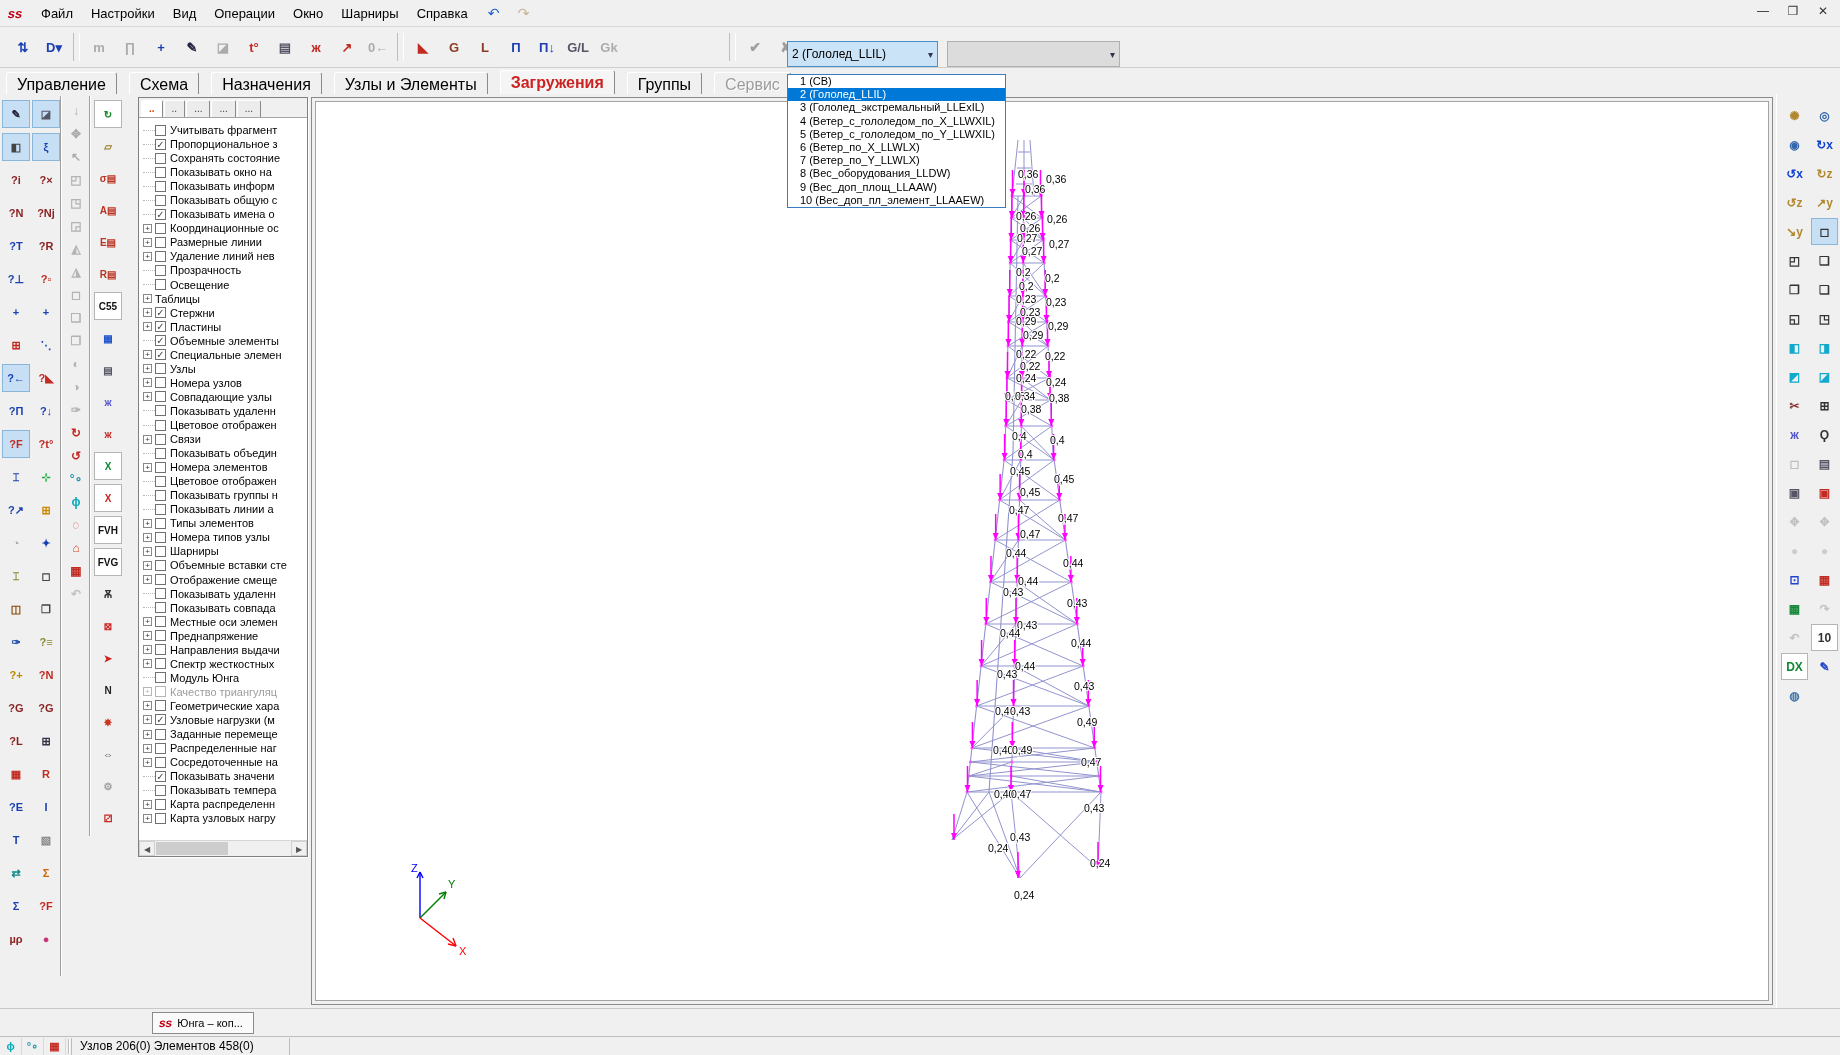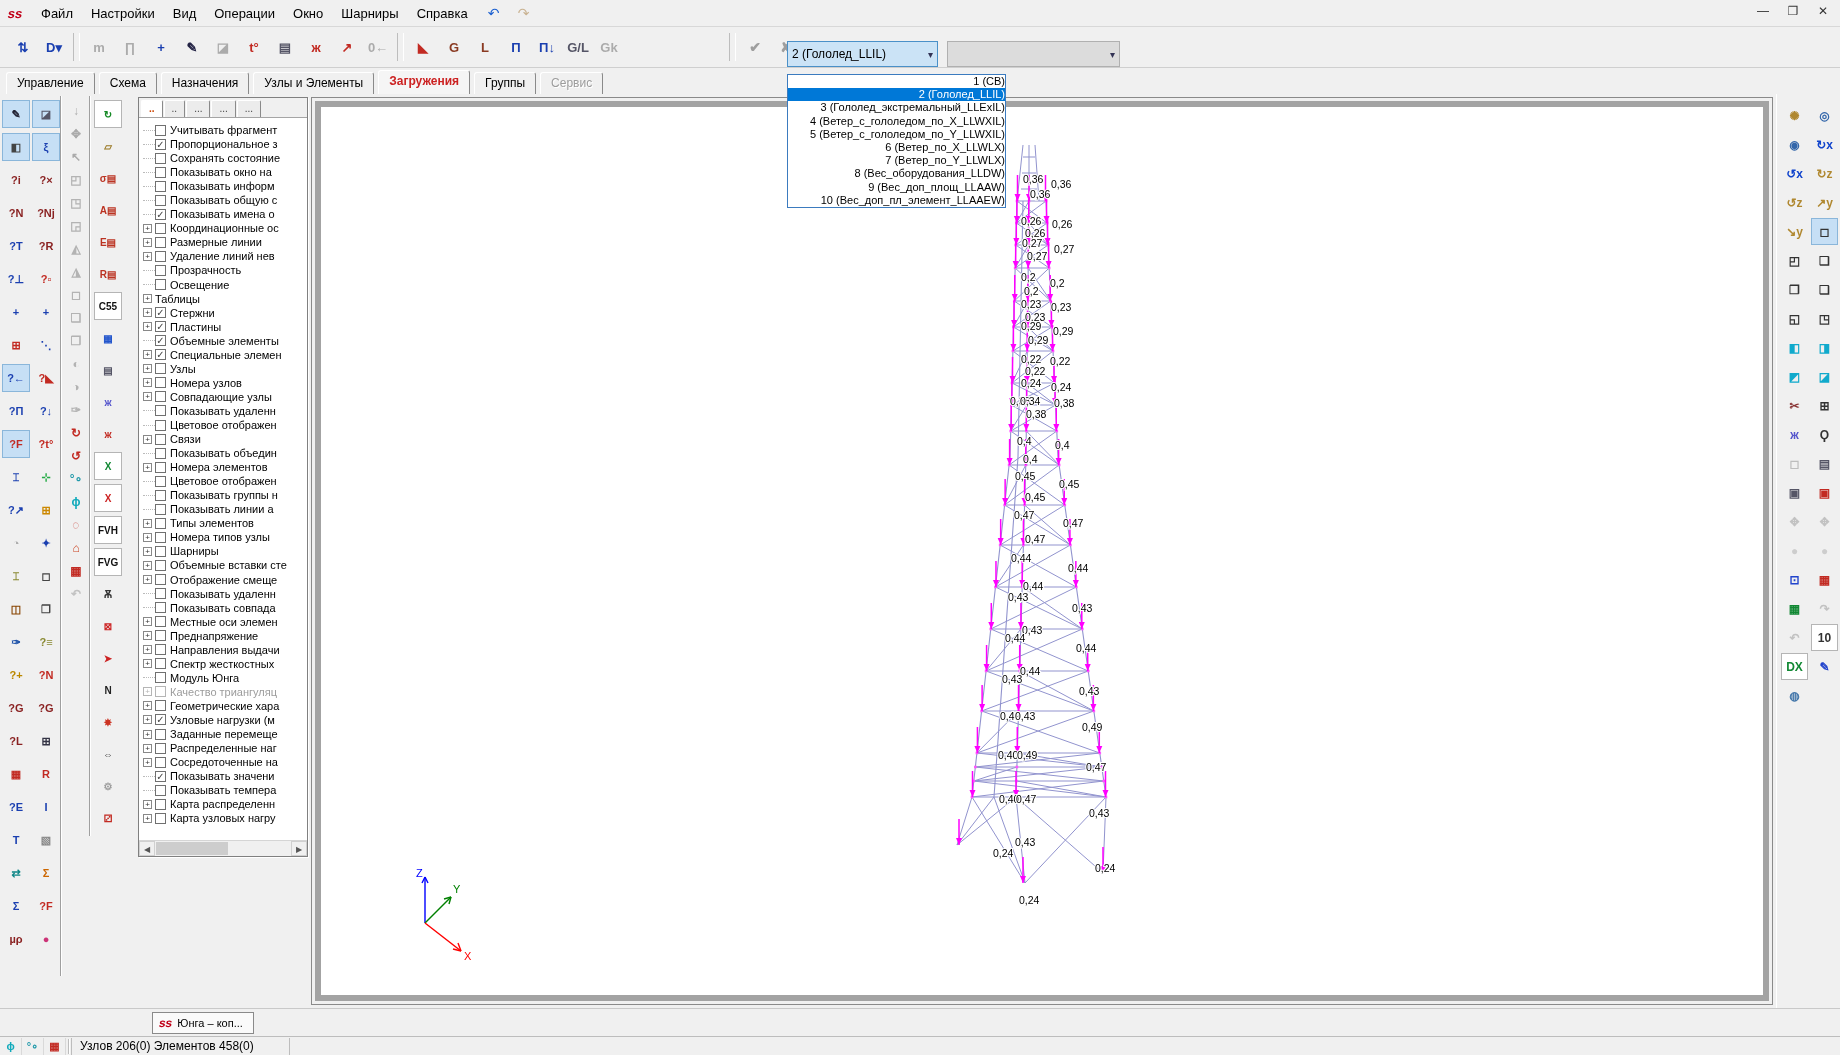--- a/index.html
+++ b/index.html
@@ -26,21 +26,21 @@
   .tb-sep { width:7px; height:28px; border-left:1px solid #bdbdbd; border-right:1px solid #fff; margin:0 4px 0 3px; }
   .dis { opacity:.95; }
   .combo { position:absolute; height:26px; border:1px solid #4a90c8; background:#cbe3f6;
            font-size:12px; display:flex; align-items:center; padding:0 4px; }
   .combo .chev { margin-left:auto; font-size:10px; color:#335; padding-left:6px; }
   .combo.disabled { background:#dcdcdc; border:1px solid #b0b0b0; color:#888; }
 
   
   .tabbar { position:absolute; left:0; top:68px; width:1840px; height:26px; display:flex;
             align-items:flex-end; padding-left:6px; background:#f0f0f0; }
-  .mode-tab { font-size:12px; padding:3px 10px 4px 10px; margin-right:4px; background:#f0f0f0;
+  .mode-tab { font-size:16px; padding:3px 10px 4px 10px; margin-right:12px; background:#f0f0f0;
               border:1px solid #8a8a8a; border-bottom:none; border-top-color:#fff; border-left-color:#fff;
               border-radius:3px 3px 0 0; height:22px; white-space:nowrap; }
   .mode-tab.active { color:#cc2222; font-weight:bold; background:#f5f5f5; height:24px; }
   .mode-tab.disabled { color:#9c9c9c; text-shadow:1px 1px 0 #ffffff; }
 
   
   .left-toolbox { position:absolute; left:0; top:94px; width:136px; height:914px; background:#f0f0f0; }
   .groove-v { position:absolute; top:96px; width:2px; border-left:1px solid #9f9f9f; border-right:1px solid #ffffff; }
   .icon-grid { position:absolute; display:grid; }
   .cellwrap { display:flex; align-items:flex-start; justify-content:center; }
@@ -69,28 +69,28 @@
                   border-top:1px solid #d5d5d5; display:flex; align-items:center; }
   .sbtn { width:16px; height:15px; text-align:center; font-size:8px; line-height:15px; color:#555;
           background:#f0f0f0; border:1px solid #d0d0d0; }
   .sthumb { width:72px; height:13px; background:#cdcdcd; margin-left:1px; }
   .strack { flex:1; }
 
   
   .viewport { position:absolute; left:311px; top:97px; width:1462px; height:908px; background:#f0f0f0;
               border:1px solid #8a8a8a; }
   .canvas-inner { position:absolute; left:3px; top:3px; right:3px; bottom:3px; background:#ffffff;
-                  border:6px solid #a3a3a3; }
+                  border:1px solid #a3a3a3; }
   .tower-svg { position:absolute; left:616px; top:30px; }
   .axes-svg { position:absolute; left:82px; top:758px; }
 
   
   .dd-list { position:absolute; left:787px; top:74px; width:219px; background:#ffffff;
              border:1px solid #3b7bbf; z-index:60; }
-  .dd-item { height:13.2px; font-size:11px; line-height:13px; padding-left:3px; white-space:nowrap; overflow:hidden;text-align:right; }
+  .dd-item { height:13.2px; font-size:11px; line-height:13px; padding-left:12px; white-space:nowrap; overflow:hidden; }
   .dd-item.selected { background:#0078d7; color:#ffffff; }
 
   
   .right-toolbar { position:absolute; left:1776px; top:94px; width:64px; height:914px; background:#f0f0f0;
                    border-left:1px solid #ffffff; }
 
   
   .bottom-tabrow { position:absolute; left:0; top:1008px; width:1840px; height:28px; background:#f0f0f0;
                    border-top:1px solid #c9c9c9; }
   .model-tab { position:absolute; left:152px; top:3px; height:22px; display:flex; align-items:center;

